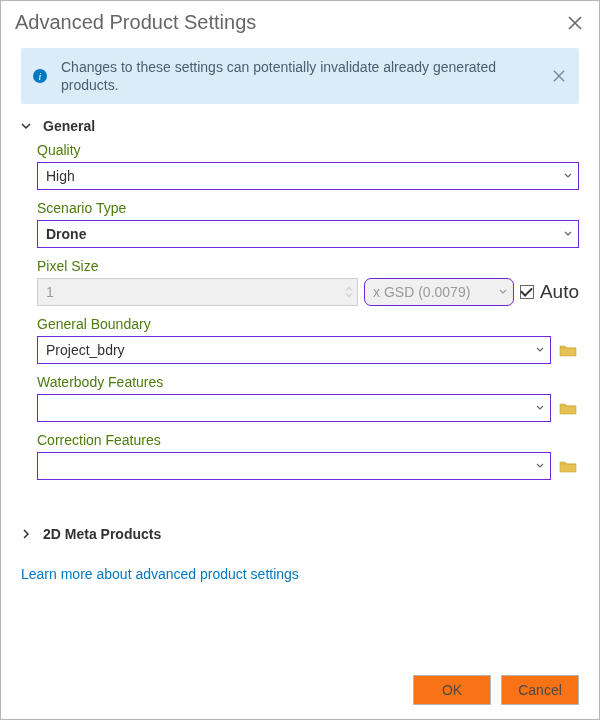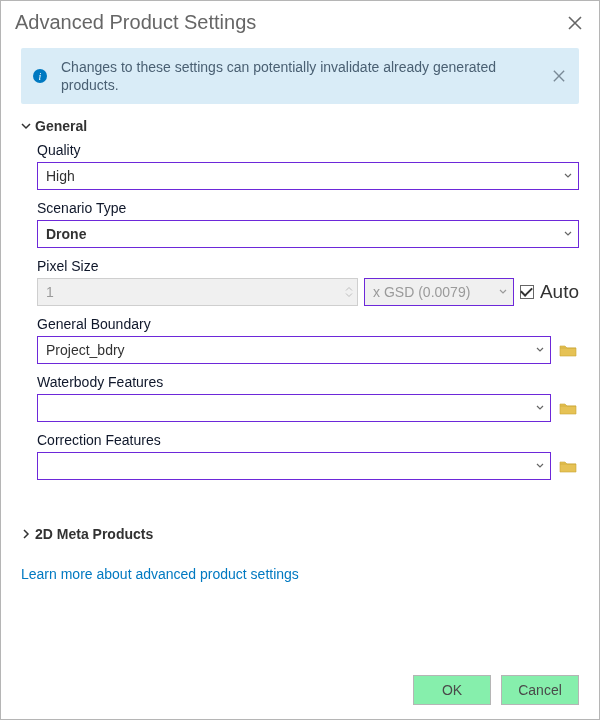--- a/index.html
+++ b/index.html
@@ -78,38 +78,38 @@
   }
   .banner-close svg { width: 12px; height: 12px; }
   .content {
     flex: 1;
     overflow-y: auto;
     padding: 0 20px;
   }
   .section-header {
     display: flex;
     align-items: center;
-    gap: 4px;
+    gap: 12px;
     font-weight: 600;
     font-size: 14px;
     padding: 6px 0;
     cursor: pointer;
     color: #323232;
   }
   .section-header svg { width: 10px; height: 10px; }
   .section-body {
     padding: 2px 0 10px 16px;
   }
   .field {
     margin-bottom: 10px;
   }
   .field-label {
     font-size: 14px;
     margin-bottom: 4px;
-    color: #0f172a;
+    color: #4d7c0f;
   }
   .row {
     display: flex;
     align-items: center;
     gap: 6px;
   }
   .dd {
     height: 28px;
     border: 1px solid #6d28d9;
     background: #fff;
@@ -192,21 +192,21 @@
   .footer {
     padding: 12px 20px 14px 20px;
     display: flex;
     justify-content: flex-end;
     gap: 10px;
   }
   .btn {
     min-width: 78px;
     height: 30px;
     border: 1px solid #b5b5b5;
-    background: #86efac;
+    background: #f97316;
     font-size: 14px;
     display: flex;
     align-items: center;
     justify-content: center;
     padding: 0 14px;
     cursor: pointer;
     color: #4a4a4a;
   }
 </style>
 </head>
@@ -277,21 +277,21 @@
             <span>1</span>
             <span class="spin-arrows">
               <svg viewBox="0 0 8 5">
                   <path d="M1 4 L4 1 L7 4" stroke="#bdbdbd" stroke-width="1" fill="none"></path>
                 </svg>
               <svg viewBox="0 0 8 5">
                   <path d="M1 1 L4 4 L7 1" stroke="#bdbdbd" stroke-width="1" fill="none"></path>
                 </svg>
             </span>
           </div>
-          <div class="dd disabled" style="flex: 0 0 150px;">
+          <div class="dd disabled" style="flex: 0 0 150px; border-radius: 7px;">
             <span>x GSD (0.0079)</span>
             <span class="dd-caret">
               <svg viewBox="0 0 8 8">
                   <path d="M1 2 L4 5 L7 2" stroke="#9a9a9a" stroke-width="1.2" fill="none"></path>
                 </svg>
             </span>
           </div>
           <span class="chk checked"></span>
           <span class="chk-label">Auto</span>
         </div>

